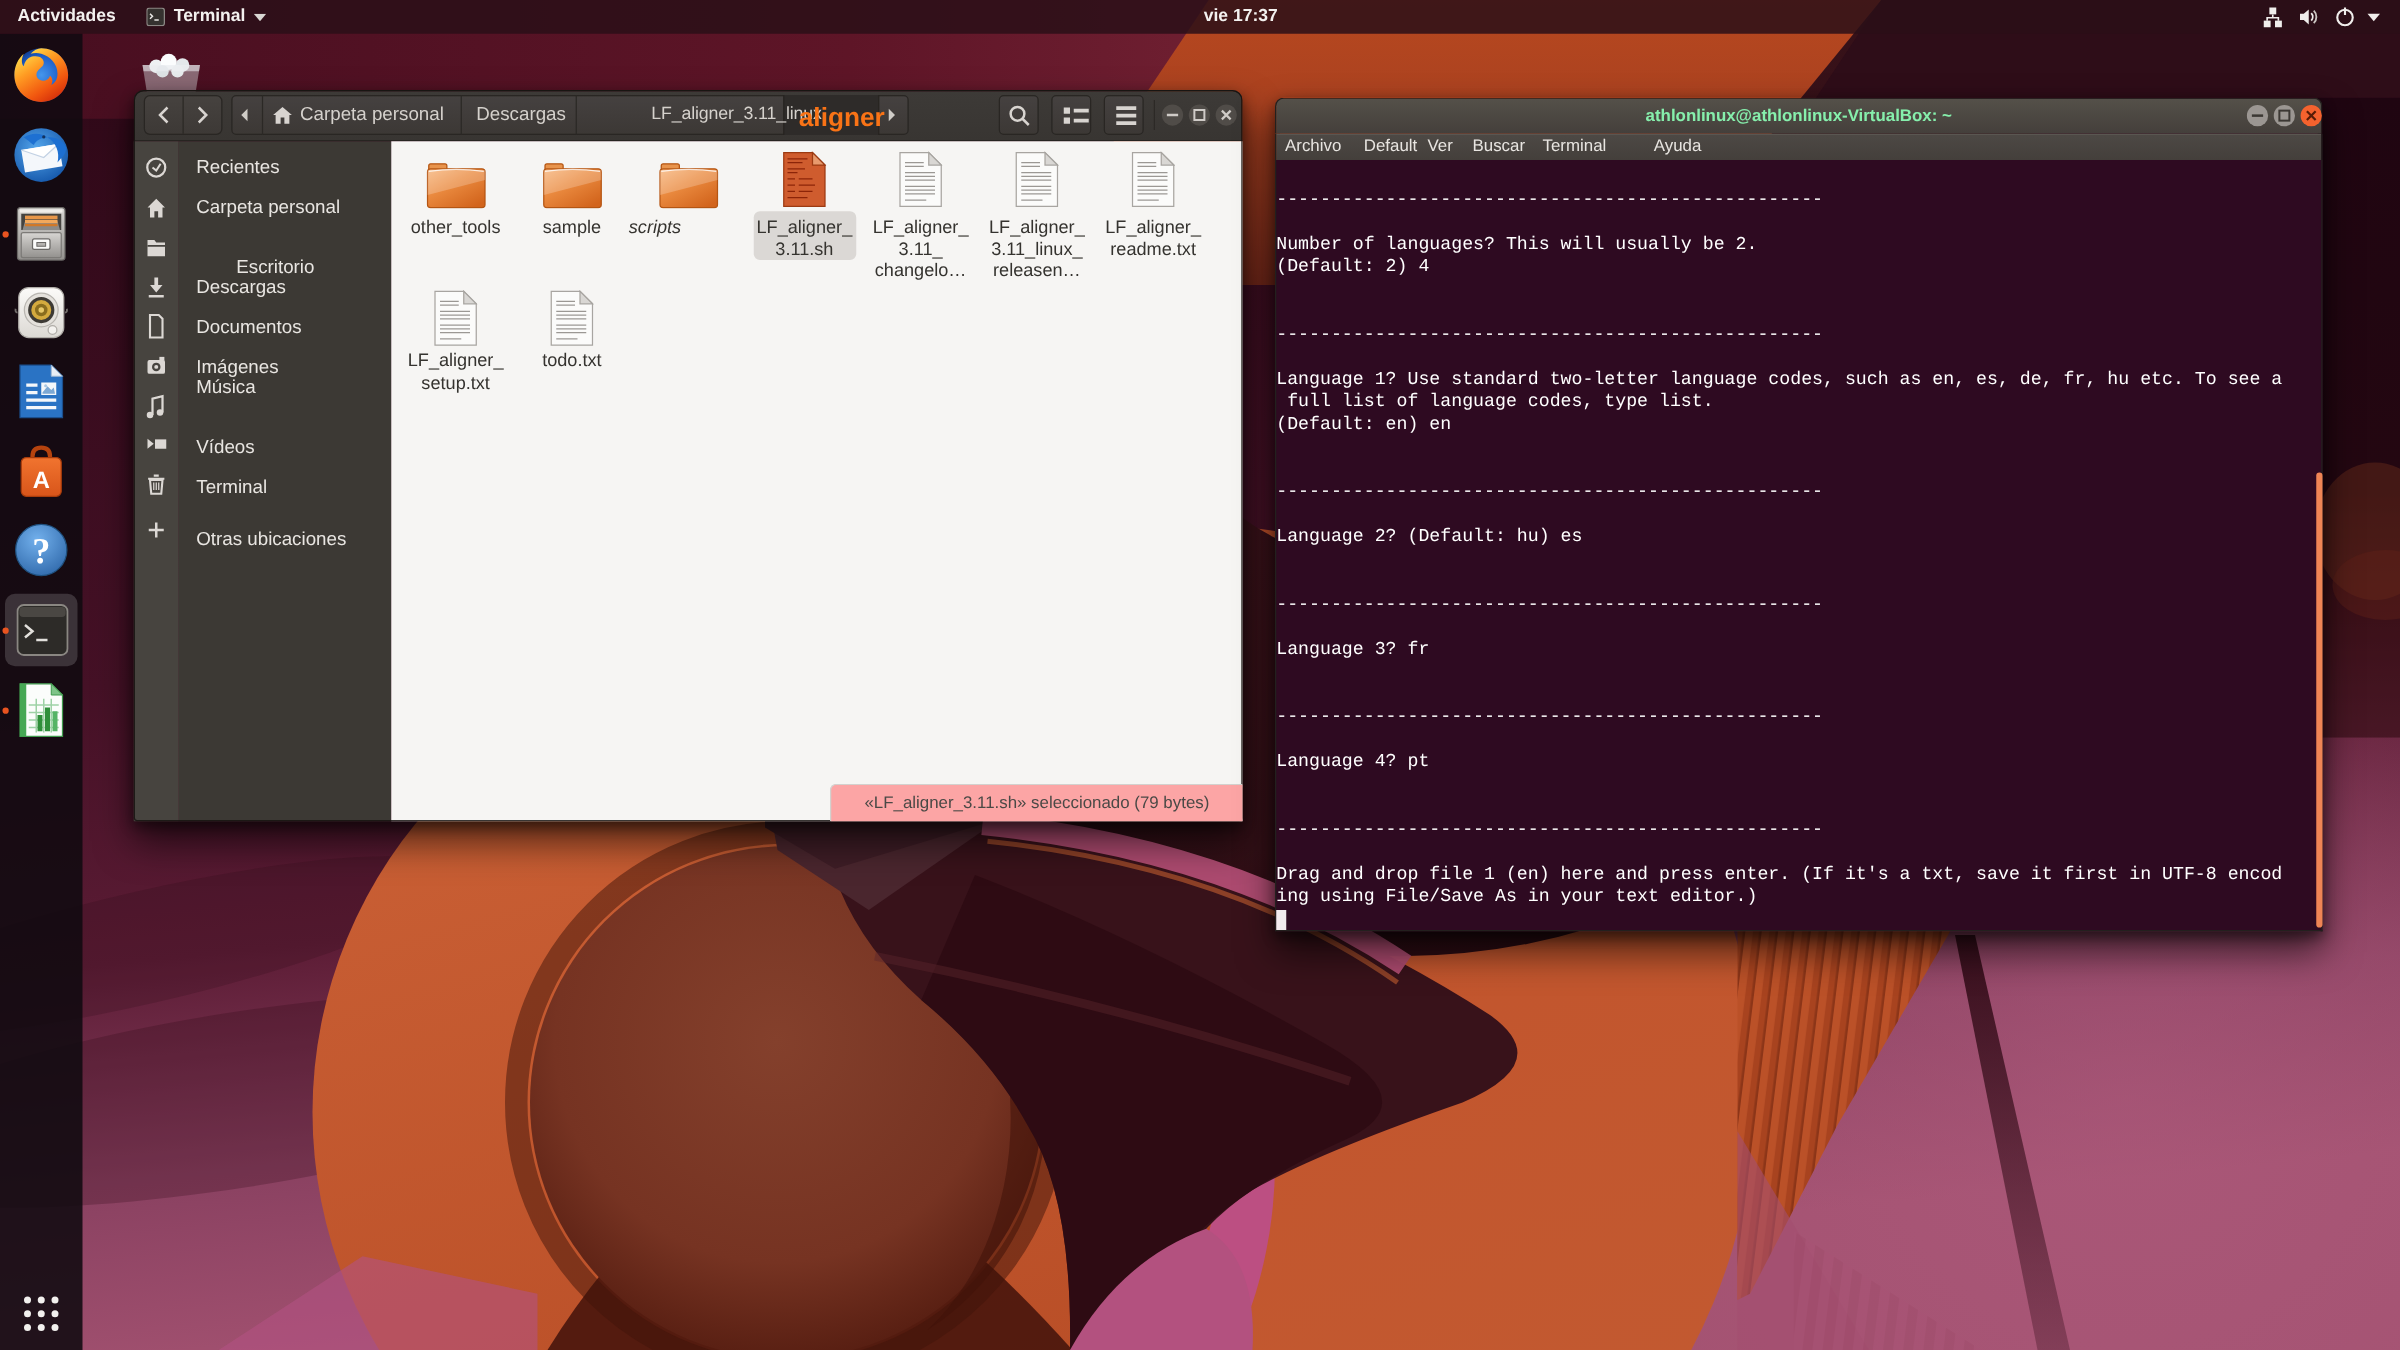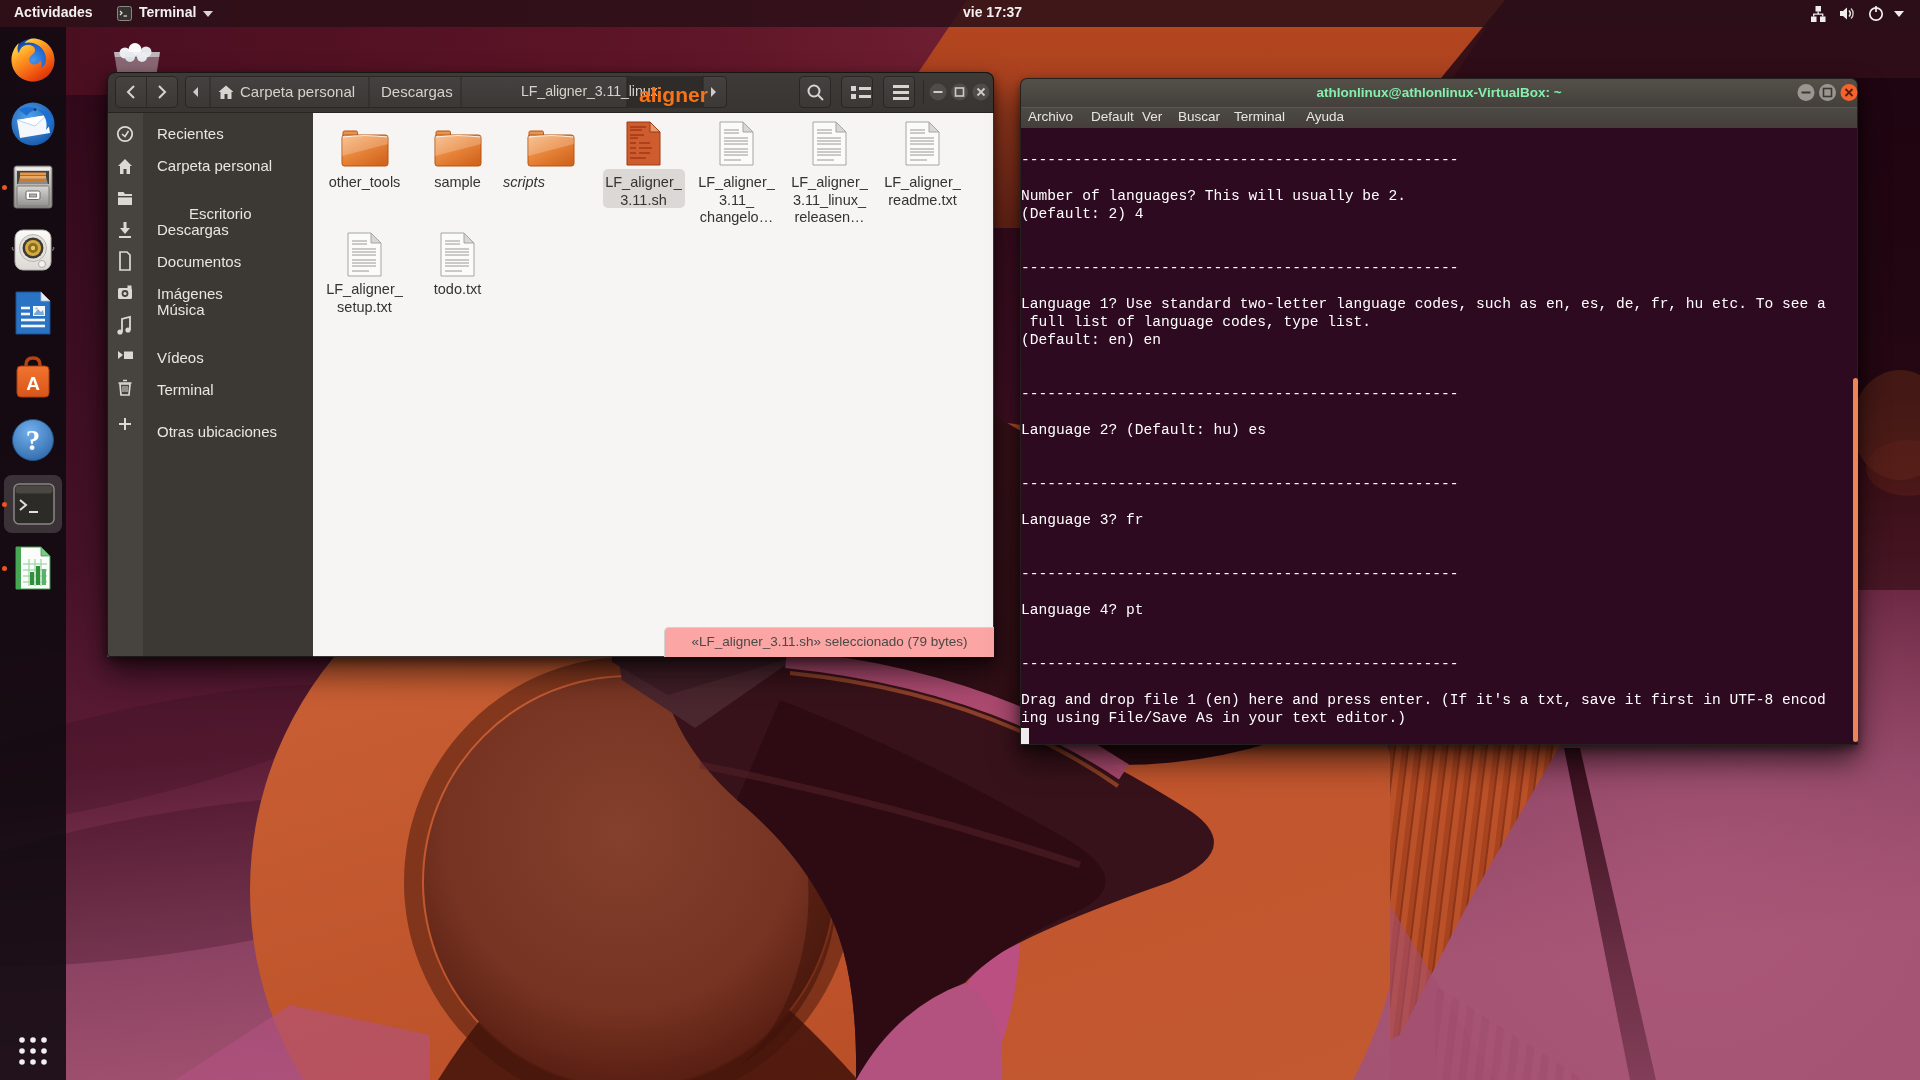--- a/index.html
+++ b/index.html
@@ -351,21 +351,21 @@
     <circle cx="52" cy="10.5" r="8.5" fill="#f4622e"></circle>
     <path d="M 48.5,7 L 55.5,14 M 55.5,7 L 48.5,14" stroke="#571c07" stroke-width="1.8"></path>
   </svg>
 
   <div class="abs" style="left:0;top:29px;width:838px;height:21px;background:linear-gradient(#4d4945,#443f3b);border-left:1px solid #23201e;border-right:1px solid #23201e;box-shadow:inset 0 1px 0 #5a5651;font-size:13.5px;color:#e8e5e1;">
     <span style="position:absolute;left:7px;top:2px;">Archivo</span>
     <span style="position:absolute;left:70px;top:2px;">Default</span>
     <span style="position:absolute;left:121px;top:2px;">Ver</span>
     <span style="position:absolute;left:157px;top:2px;">Buscar</span>
     <span style="position:absolute;left:213px;top:2px;">Terminal</span>
-    <span style="position:absolute;left:285px;top:2px;">Ayuda</span>
+    <span style="position:absolute;left:302px;top:2px;">Ayuda</span>
   </div>
 
   <div class="abs" style="left:0;top:50px;width:838px;height:617px;background:#2e0a21;border:1px solid #23201e;border-top:none;"></div>
   <pre class="abs" style="left:1px;top:55px;margin:0;font-family:'Liberation Mono',monospace;font-size:14.58px;line-height:18px;color:#ffffff;">&nbsp;
 --------------------------------------------------
 
 Number of languages? This will usually be 2.
 (Default: 2) 4
 
 

